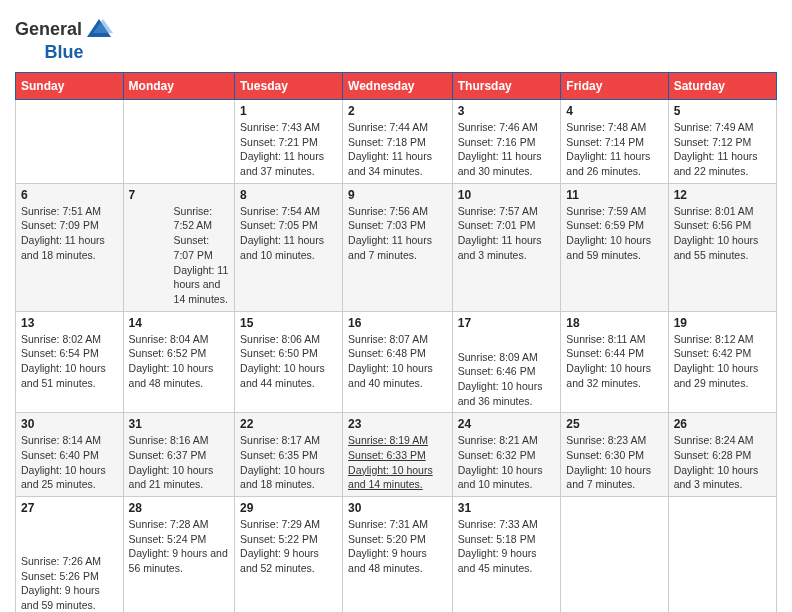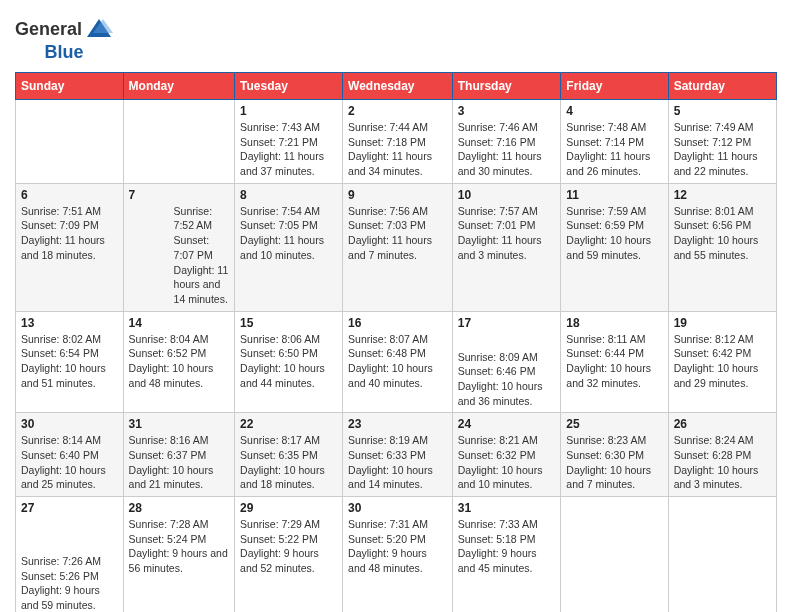--- a/index.html
+++ b/index.html
@@ -262,21 +262,21 @@
 Daylight: 10 hours and 21 minutes.</div>
         </td>
         <td>
           <span class="day-num">22</span>
           <div class="day-info" style="white-space: pre-line;">Sunrise: 8:17 AM
 Sunset: 6:35 PM
 Daylight: 10 hours and 18 minutes.</div>
         </td>
         <td>
           <span class="day-num">23</span>
-          <div class="day-info" style="white-space: pre-line;">Sunrise: 8:19 AM
+          <div class="day-info" style="white-space: pre-line; text-decoration: underline;">Sunrise: 8:19 AM
 Sunset: 6:33 PM
 Daylight: 10 hours and 14 minutes.</div>
         </td>
         <td>
           <span class="day-num">24</span>
           <div class="day-info" style="white-space: pre-line;">Sunrise: 8:21 AM
 Sunset: 6:32 PM
 Daylight: 10 hours and 10 minutes.</div>
         </td>
         <td>

